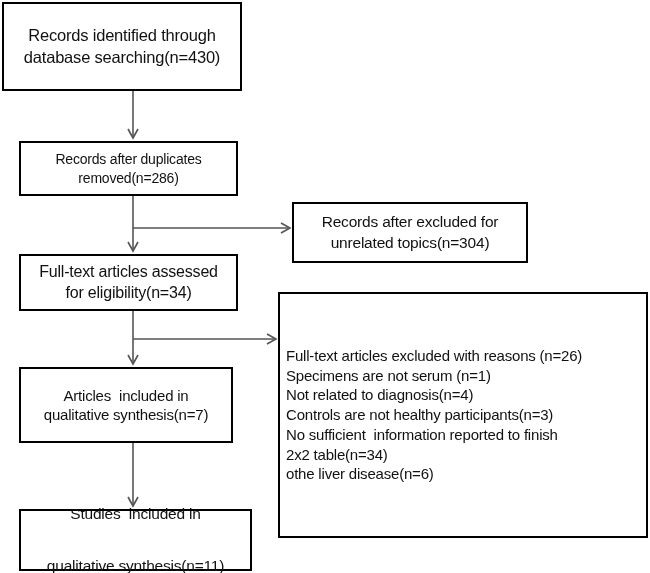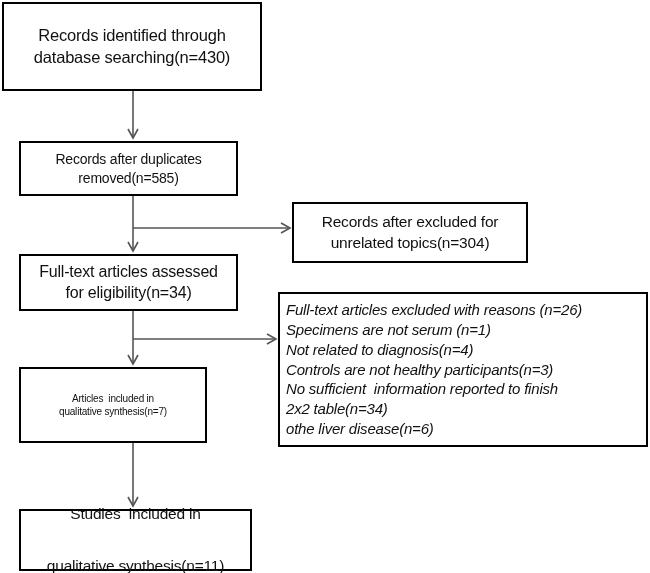--- a/index.html
+++ b/index.html
@@ -96,51 +96,51 @@
       <line class="conn-line" x1="133" y1="339" x2="274" y2="339"></line>
       <polyline class="conn-head" points="267,334 276,339 267,344"></polyline>
     </g>
 
     <g>
       <line class="conn-line" x1="133" y1="443" x2="133" y2="504"></line>
       <polyline class="conn-head" points="128,497 133,506 138,497"></polyline>
     </g>
   </svg>
 
-  <div class="flow-box" style="left:2px; top:2px; width:260px; height:89px; font-size:16.5px;text-align:right;">
+  <div class="flow-box" style="left:2px; top:2px; width:240px; height:89px; font-size:16.5px;text-align:right;">
     <span class="line">Records identified through</span>
     <span class="line">database searching(n=430)</span>
   </div>
 
   <div class="flow-box" style="left:19px; top:141px; width:219px; height:55px; font-size:14px;">
     <span class="line">Records after duplicates</span>
-    <span class="line">removed(n=585)</span>
+    <span class="line">removed(n=286)</span>
   </div>
 
   <div class="flow-box" style="left:292px; top:202px; width:236px; height:61px; font-size:15.5px;">
     <span class="line">Records after excluded for</span>
     <span class="line">unrelated topics(n=304)</span>
   </div>
 
   <div class="flow-box" style="left:19px; top:254px; width:219px; height:57px; font-size:16px;">
     <span class="line">Full-text articles assessed</span>
     <span class="line">for eligibility(n=34)</span>
   </div>
 
-  <div class="flow-box reasons-box" style="left:278px; top:292px; width:370px; height:155px; font-size:15px;font-style:italic;">
+  <div class="flow-box reasons-box" style="left:278px; top:292px; width:370px; height:246px; font-size:15px;">
     <span class="line">Full-text articles excluded with reasons (n=26)</span>
     <span class="line">Specimens are not serum (n=1)</span>
     <span class="line">Not related to diagnosis(n=4)</span>
     <span class="line">Controls are not healthy participants(n=3)</span>
     <span class="line">No sufficient  information reported to finish</span>
     <span class="line">2x2 table(n=34)</span>
     <span class="line">othe liver disease(n=6)</span>
   </div>
 
-  <div class="flow-box" style="left:19px; top:367px; width:188px; height:76px; font-size:10px;">
+  <div class="flow-box" style="left:19px; top:367px; width:214px; height:76px; font-size:15px;">
     <span class="line">Articles  included in</span>
     <span class="line">qualitative synthesis(n=7)</span>
   </div>
 
   <div class="flow-box" style="left:19px; top:509px; width:233px; height:62px; font-size:15.5px;gap:32px;">
     <span class="line">Studies  included in</span>
     <span class="line">qualitative synthesis(n=11)</span>
   </div>
 
 </div>

